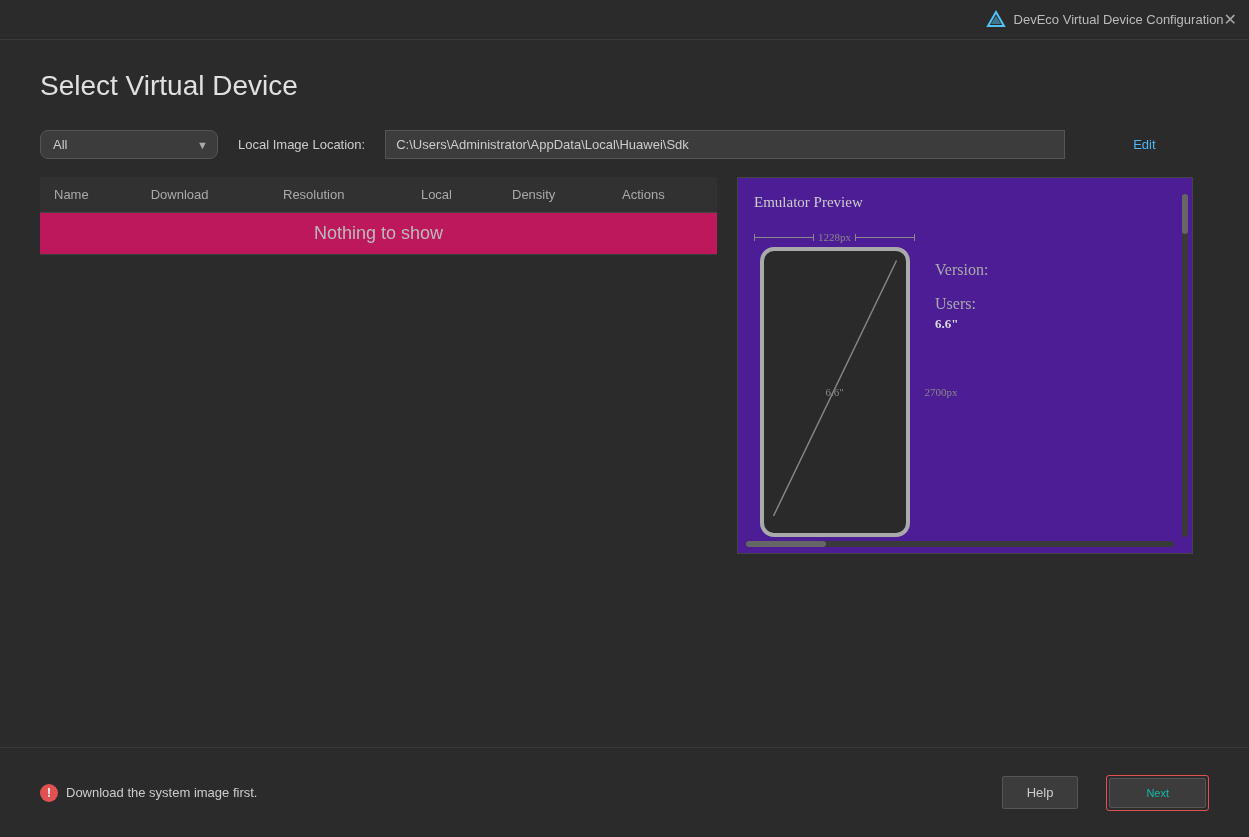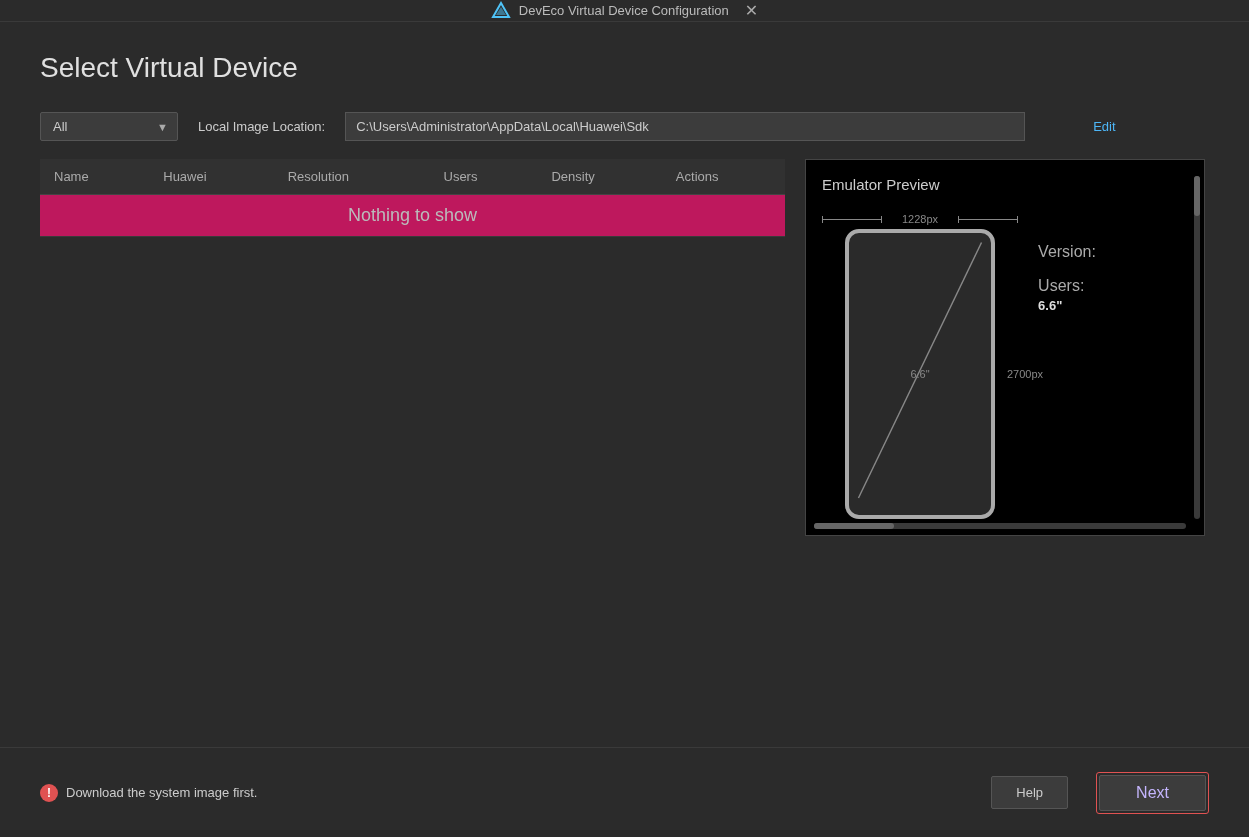--- a/index.html
+++ b/index.html
@@ -9,26 +9,25 @@
       background: #2b2b2b;
       color: #ccc;
       font-family: 'Segoe UI', Arial, sans-serif;
       font-size: 13px;
       overflow: hidden;
       position: relative;
     }
     .title-bar {
       display: flex;
       align-items: center;
-      justify-content: center;
-      height: 22px;
+      justify-content: flex-end;
+      height: 40px;
       background: #2b2b2b;
       padding: 0 12px;
       border-bottom: 1px solid #3a3a3a;
-      gap: 16px;
     }
     .title-bar-left {
       display: flex;
       align-items: center;
       gap: 8px;
     }
     .deveco-icon {
       width: 20px;
       height: 20px;
     }
@@ -36,21 +35,21 @@
       font-size: 13px;
       color: #bbb;
     }
     .close-btn {
       cursor: pointer;
       color: #aaa;
       font-size: 16px;
       line-height: 1;
     }
     .main-content {
-      padding: 30px 44px 0 40px;
+      padding: 30px 56px 0 40px;
     }
     .page-title {
       font-size: 28px;
       color: #e0e0e0;
       font-weight: 300;
       margin-bottom: 28px;
     }
     .filter-row {
       display: flex;
       align-items: center;
@@ -61,24 +60,24 @@
       position: relative;
       display: inline-block;
     }
     .filter-select {
       appearance: none;
       background: #3c3c3c;
       border: 1px solid #555;
       color: #ccc;
       padding: 6px 30px 6px 12px;
       font-size: 13px;
-      width: 138px;
+      width: 178px;
       cursor: pointer;
       outline: none;
-      border-radius: 2px;
+      border-radius: 8px;
     }
     .select-arrow {
       position: absolute;
       right: 10px;
       top: 50%;
       transform: translateY(-50%);
       pointer-events: none;
       color: #aaa;
       font-size: 11px;
     }
@@ -130,26 +129,27 @@
       border-bottom: 1px solid #3a3a3a;
       color: #bbb;
     }
     .empty-message {
       text-align: center;
       color: #666;
       padding: 120px 0;
       font-size: 18px;
     }
     .preview-section {
-      width: 400px;
+      width: 456px;
       flex-shrink: 0;
-      background: #000000;
+      background: #4c1d95;
       border: 1px solid #444;
       padding: 16px;
       position: relative;
+      font-family: Liberation Serif, serif;
     }
     .preview-title {
       font-size: 15px;
       color: #ccc;
       margin-bottom: 20px;
     }
     .preview-inner {
       display: flex;
       align-items: flex-start;
       gap: 10px;
@@ -159,21 +159,21 @@
       flex-direction: column;
       align-items: center;
       flex-shrink: 0;
     }
     .top-dimension {
       font-size: 11px;
       color: #888;
       margin-bottom: 4px;
       display: flex;
       align-items: center;
-      gap: 20px;
+      gap: 4px;
     }
     .dim-line {
       width: 60px;
       height: 1px;
       background: #888;
       position: relative;
     }
     .dim-line::before, .dim-line::after {
       content: '';
       position: absolute;
@@ -300,23 +300,23 @@
       border-radius: 2px;
     }
     .next-btn-wrapper {
       border: 1.5px solid #e05252;
       padding: 2px;
       border-radius: 3px;
     }
     .btn-next {
       background: #3c3c3c;
       border: 1px solid #555;
-      color: #c4b5fd;
+      color: #14b8a6;
       padding: 8px 36px;
-      font-size: 16px;
+      font-size: 11px;
       cursor: pointer;
       border-radius: 2px;
     }
   </style>
 </head>
 <body>
 
 <div class="title-bar">
   <div class="title-bar-left">
     <svg class="deveco-icon" viewBox="0 0 20 20" fill="none">
@@ -347,23 +347,23 @@
     <a class="edit-link">Edit</a>
   </div>
 
   <div class="content-area">
 
     <div class="table-section">
       <table class="device-table">
         <thead>
           <tr>
             <th>Name</th>
-            <th>Huawei</th>
+            <th>Download</th>
             <th>Resolution</th>
-            <th>Users</th>
+            <th>Local</th>
             <th>Density</th>
             <th>Actions</th>
           </tr>
         </thead>
         <tbody>
           <tr>
             <td colspan="6" class="empty-message">Nothing to show</td>
           </tr>
         </tbody>
       </table>

